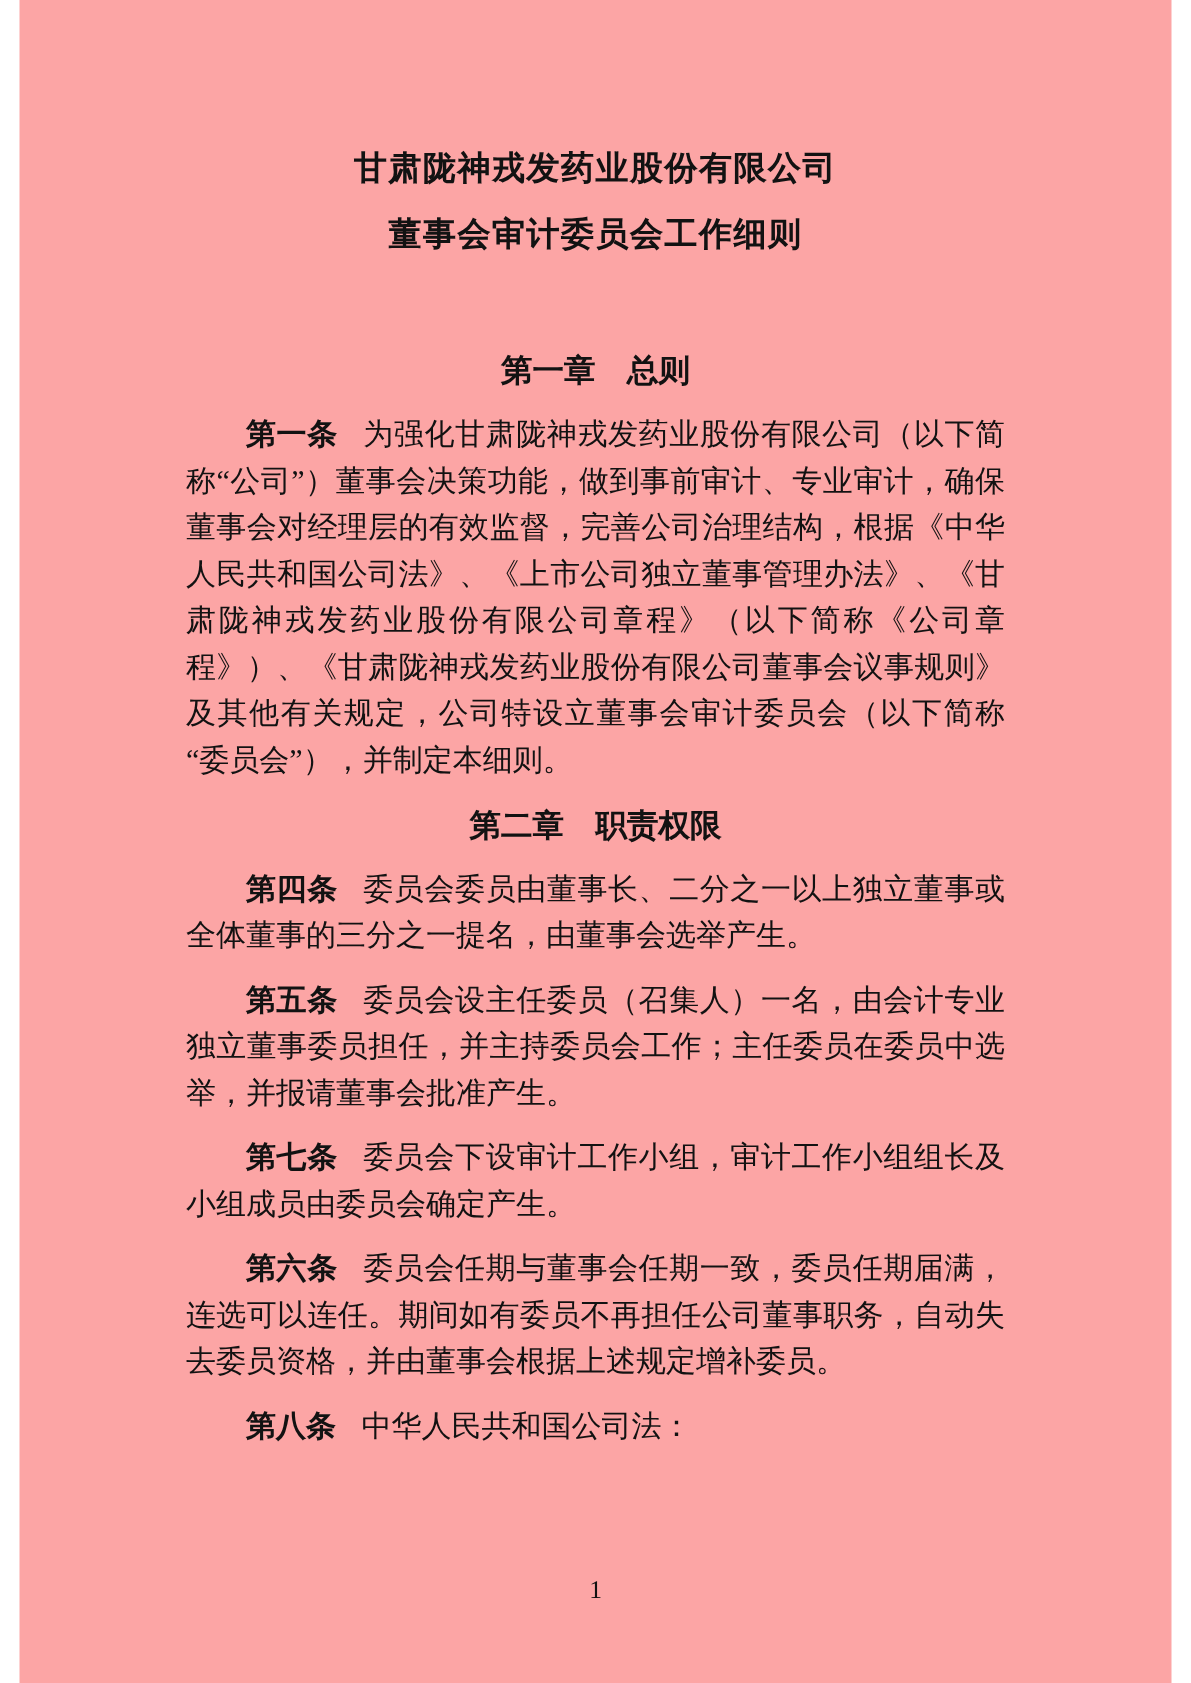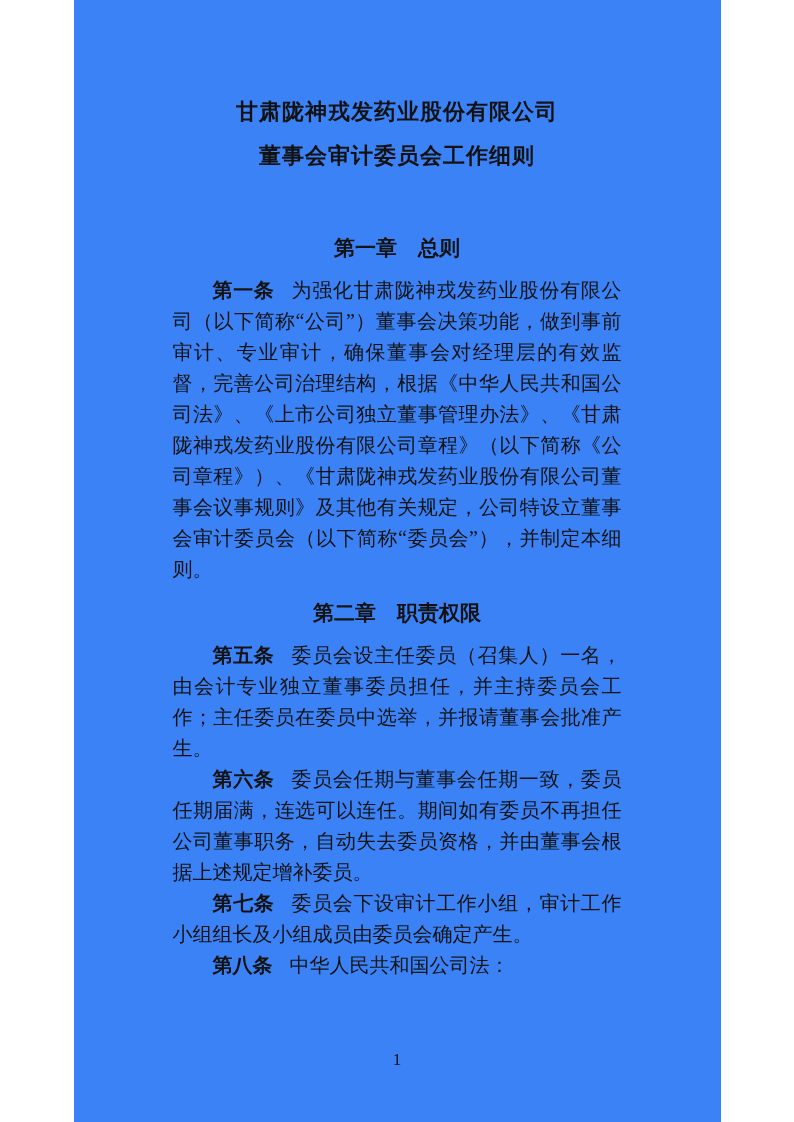--- a/index.html
+++ b/index.html
@@ -2,24 +2,24 @@
 <html lang="zh"><head>
 <meta charset="utf-8">
 <style>
   html, body {
     margin: 0;
     padding: 0;
     background: #ffffff;
   }
   .page {
     position: relative;
-    width: 647px;
+    width: 768px;
     height: 1122px;
     margin: 0 auto;
-    background: #3b82f6;
+    background: #fca5a5;
     box-sizing: border-box;
     padding: 97px 99px 0 99px;
     color: #121212;
     font-family: "Liberation Serif", "DejaVu Serif", serif;
     overflow: hidden;
   }
   .doc-title {
     margin: 0 0 14px 0;
     text-align: center;
     font-family: "Liberation Sans", "DejaVu Sans", sans-serif;
@@ -42,21 +42,21 @@
     text-align: center;
     font-family: "Liberation Sans", "DejaVu Sans", sans-serif;
     font-weight: bold;
     font-size: 21px;
     line-height: 30px;
   }
   .chapter.first {
     margin-top: 62px;
   }
   .article {
-    margin: 0;
+    margin: 12px;
     font-size: 20px;
     line-height: 31px;
     text-align: justify;
     text-indent: 2em;
   }
   .article .num {
     font-family: "Liberation Sans", "DejaVu Sans", sans-serif;
     font-weight: bold;
     margin-right: 0.85em;
   }
@@ -80,25 +80,26 @@
   <h1 class="doc-subtitle">董事会审计委员会工作细则</h1>
 
   <h2 class="chapter first">第一章　总则</h2>
 
   <p class="article"><span class="num">第一条</span><span>为强化甘肃陇神戎发药业股份有限公司（以下简称“公司”）董事会决策功能，做到事前审计、专业审计，确保董事会对经理层的有效监督，完善公司治理结构，根据《中华人民共和国公司法》、《上市公司独立董事管理办法》、《甘肃陇神戎发药业股份有限公司章程》（以下简称《公司章程》）、《甘肃陇神戎发药业股份有限公司董事会议事规则》及其他有关规定，公司特设立董事会审计委员会（以下简称“委员会”），并制定本细则。</span></p>
 
 
   <h2 class="chapter">第二章　职责权限</h2>
 
 
+  <p class="article"><span class="num">第四条</span><span>委员会委员由董事长、二分之一以上独立董事或全体董事的三分之一提名，由董事会选举产生。</span></p>
 
   <p class="article"><span class="num">第五条</span><span>委员会设主任委员（召集人）一名，由会计专业独立董事委员担任，并主持委员会工作；主任委员在委员中选举，并报请董事会批准产生。</span></p>
 
+  <p class="article"><span class="num">第七条</span><span>委员会下设审计工作小组，审计工作小组组长及小组成员由委员会确定产生。</span></p>
+
   <p class="article"><span class="num">第六条</span><span>委员会任期与董事会任期一致，委员任期届满，连选可以连任。期间如有委员不再担任公司董事职务，自动失去委员资格，并由董事会根据上述规定增补委员。</span></p>
-
-  <p class="article"><span class="num">第七条</span><span>委员会下设审计工作小组，审计工作小组组长及小组成员由委员会确定产生。</span></p>
 
 
   <p class="article"><span class="num">第八条</span><span>中华人民共和国公司法：</span></p>
 
   <div class="page-footer">1</div>
 
 </div>
 
 </body></html>

